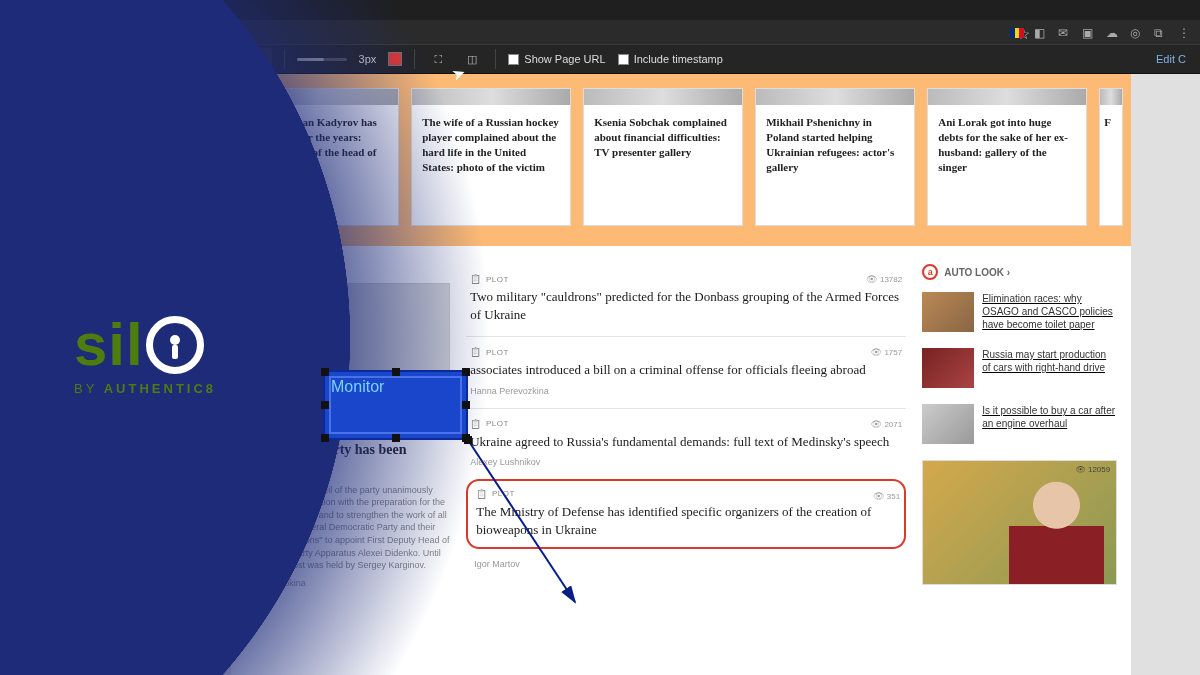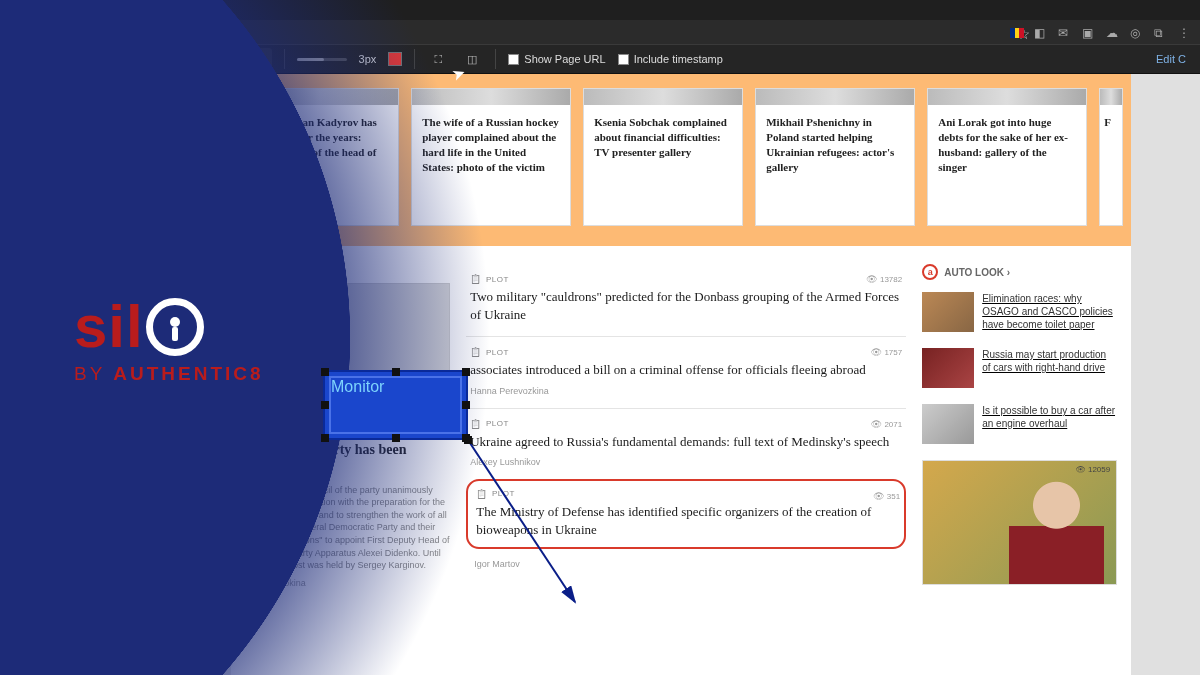--- a/index.html
+++ b/index.html
@@ -73,26 +73,26 @@
   .side-text { font-size: 10px; line-height: 1.3; color: #333; }
 
   .side-big { position: relative; width: 100%; height: 125px; background: linear-gradient(135deg,#d4a84c,#8a9954); border: 1px solid #ddd; }
   .side-big-views { position: absolute; top: 4px; right: 6px; font-size: 8px; color: #444; }
   .side-big-views::before { content: "👁 "; filter: grayscale(1); }
   .side-big::after { content:''; position:absolute; right:12px; bottom:0; width:95px; height:105px; background: radial-gradient(circle at 50% 25%, #e7c5a8 25%, transparent 26%), linear-gradient(180deg, transparent 45%, #8a1f26 45%); border-radius: 45% 45% 0 0; }
 
   
   .blue-overlay { position: absolute; left: 0; top: 0; bottom: 0; width: 590px; background: radial-gradient(circle at -160px 50%, #1d2b78 62%, rgba(29,43,120,0.65) 62.05%, rgba(29,43,120,0) 79%); pointer-events: none; z-index: 5; }
 
-  .silo-logo { position: absolute; left: 74px; top: 292px; color: #b91c1c; z-index: 6; }
+  .silo-logo { position: absolute; left: 74px; top: 310px; color: #4d7c0f; z-index: 6; }
   .silo-main { font-size: 60px; font-weight: 800; letter-spacing: 1px; display:flex; align-items:center; }
   .silo-o { display:inline-flex; width:58px; height:58px; border:7px solid #fff; border-radius:50%; margin-left:2px; align-items:center; justify-content:center; position:relative; }
   .silo-o::before { content:''; width:10px; height:10px; background:#fff; border-radius:50%; position:absolute; top:12px; }
   .silo-o::after { content:''; width:6px; height:14px; background:#fff; position:absolute; top:22px; border-radius:2px; }
-  .silo-sub { font-size: 19px; letter-spacing: 3px; font-weight: 400; margin-top: 2px; }
+  .silo-sub { font-size: 13px; letter-spacing: 3px; font-weight: 400; margin-top: 2px; }
   .silo-sub b { font-weight: 700; }
 
   .monitor-anno { position: absolute; left: 323px; top: 370px; width: 145px; height: 70px; background: #1a46cc; border: 2px solid #0a2a99; z-index: 6; }
   .monitor-anno::before { content:''; position:absolute; inset:4px; border:2px solid #4a72e8; }
   .monitor-label { position: absolute; left: 6px; top: 6px; font-size: 16px; color: #7dd3fc; }
   .handle { position: absolute; width: 8px; height: 8px; background: #111; }
 
   .arrow-svg { position: absolute; left: 0; top: 0; width: 1200px; height: 675px; pointer-events: none; z-index: 6; }
 
   .cursor { position: absolute; left: 452px; top: 64px; z-index: 20; font-size: 16px; color: #fff; transform: rotate(-20deg); }

